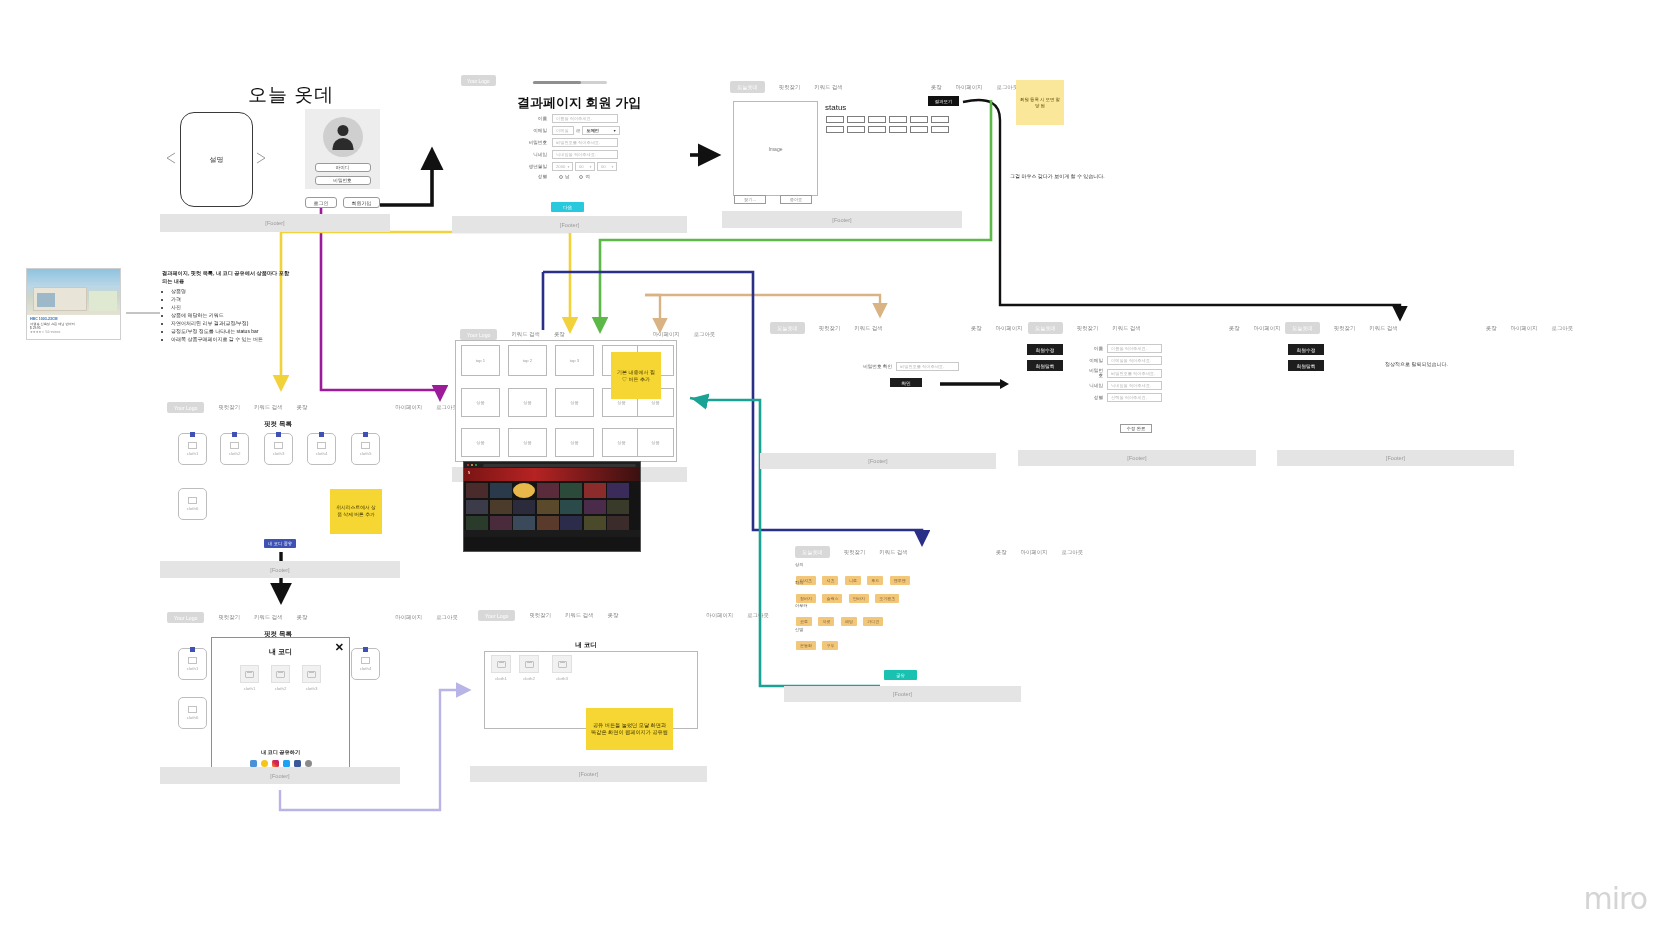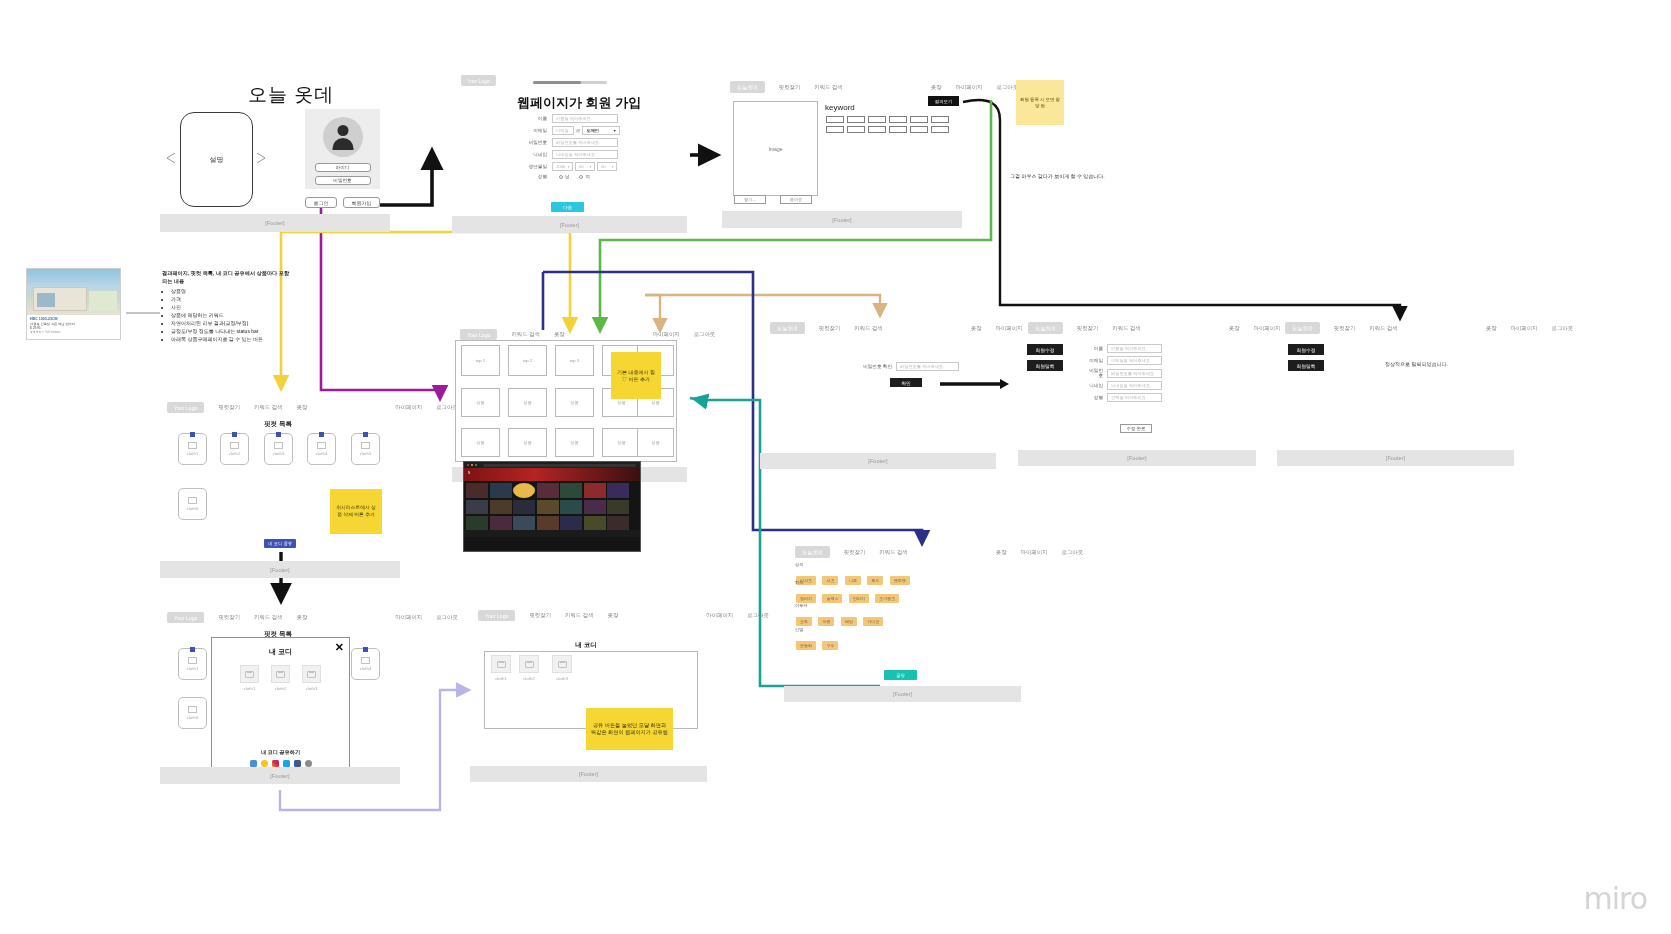--- a/index.html
+++ b/index.html
@@ -194,21 +194,21 @@
   <div class="footer-bar" style="left:160px; top:214px; width:230px; height:18px;">
     <span>[Footer]</span>
   </div>
 
   <div class="abs" style="left:461px; top:75px; background:#d8d8d8; color:#fff; font-size:5px; padding:2.5px 6px; border-radius:2px;">
     <span>Your Logo</span>
   </div>
   <div class="abs" style="left:533px; top:81px; width:74px; height:3px; background:#d0d0d0; border-radius:2px;">
     <div style="width:48px; height:3px; background:#8f8f8f; border-radius:2px;"></div>
   </div>
-  <div class="title-mid" style="left:517px; top:94px;">웹페이지가 회원 가입</div>
+  <div class="title-mid" style="left:517px; top:94px;">결과페이지 회원 가입</div>
 
   <div class="abs" style="left:525px; top:114px;">
 
     <div style="display:flex; align-items:center; margin-bottom:3px;">
       <div class="flabel" style="width:22px;">이름</div>
       <div class="inp" style="width:66px; height:9px; margin-left:5px;">
         <span>이름을 적어주세요.</span>
       </div>
     </div>
 
@@ -283,21 +283,21 @@
   <div class="panel" style="left:733px; top:101px; width:85px; height:95px; display:flex; align-items:center; justify-content:center;">
     <span style="font-size:5px; color:#777;">Image</span>
   </div>
   <div class="btn-outline abs" style="left:734px; top:195px; width:32px; height:9px; border-radius:0; font-size:4.2px; color:#888;">
     <span>찾기...</span>
   </div>
   <div class="btn-outline abs" style="left:780px; top:195px; width:32px; height:9px; border-radius:0; font-size:4.2px; color:#888;">
     <span>중아요</span>
   </div>
   <div class="abs" style="left:825px; top:103px; font-size:8px; color:#222;">
-    <span>keyword</span>
+    <span>status</span>
   </div>
   <div class="abs" style="left:826px; top:116px;">
     <div style="display:flex; gap:3px; margin-bottom:3px;">
       <span class="kw-chip" style="width:18px;height:7px;display:block;"></span>
       <span class="kw-chip" style="width:18px;height:7px;display:block;"></span>
       <span class="kw-chip" style="width:18px;height:7px;display:block;"></span>
       <span class="kw-chip" style="width:18px;height:7px;display:block;"></span>
       <span class="kw-chip" style="width:18px;height:7px;display:block;"></span>
       <span class="kw-chip" style="width:18px;height:7px;display:block;"></span>
     </div>

